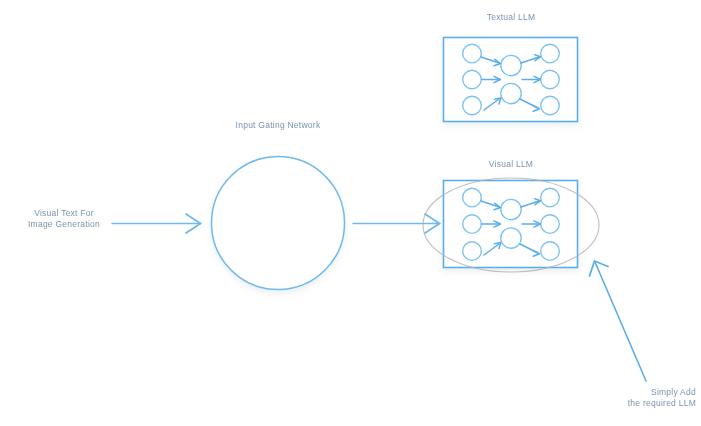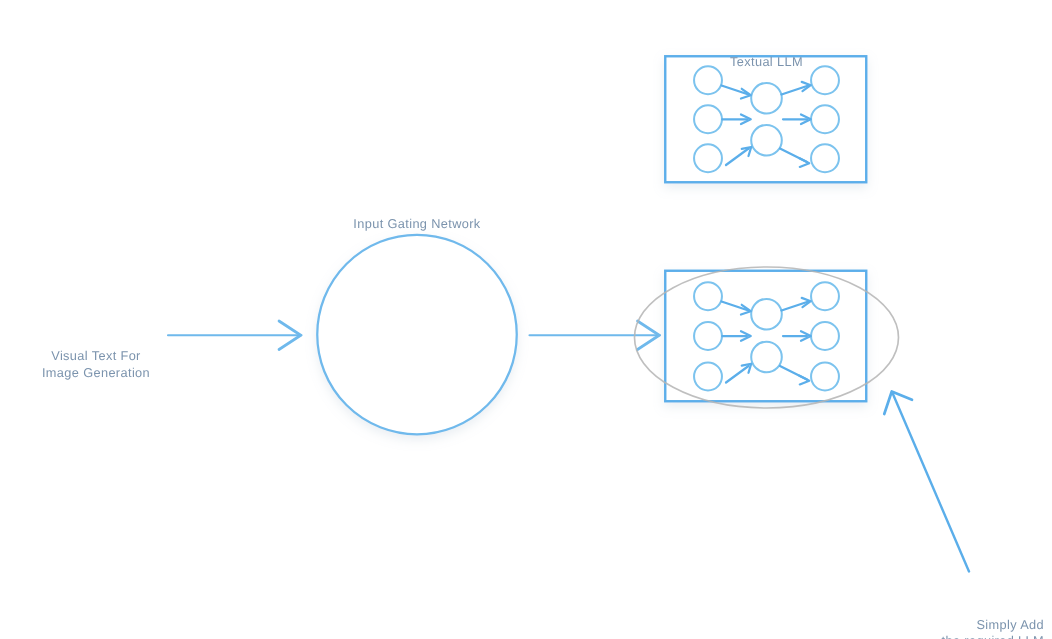--- a/index.html
+++ b/index.html
@@ -28,21 +28,20 @@
   }
   .label {
     position: absolute;
     color: #7b93ad;
     font-size: 8.5px;
     line-height: 11px;
     letter-spacing: 0.25px;
     white-space: pre-line;
     text-align: center;
     user-select: none;
-    margin-top: 24px;
   }
   .label-left {
     text-align: center;
   }
   #label-input-source {
     left: 14px;
     top: 208px;
     width: 100px;
     text-align: center;
   }
@@ -175,17 +174,18 @@
 
   </svg>
 
   <div class="label" id="label-gating">Input Gating Network</div>
 
   <div class="label label-left" id="label-input-source">Visual Text For
 Image Generation</div>
 
   <div class="label" id="label-textual">Textual LLM</div>
 
+  <div class="label" id="label-visual">Visual LLM</div>
 
   <div class="label" id="label-annotation">Simply Add
 the required LLM</div>
 
 </div>
 
 </body></html>

